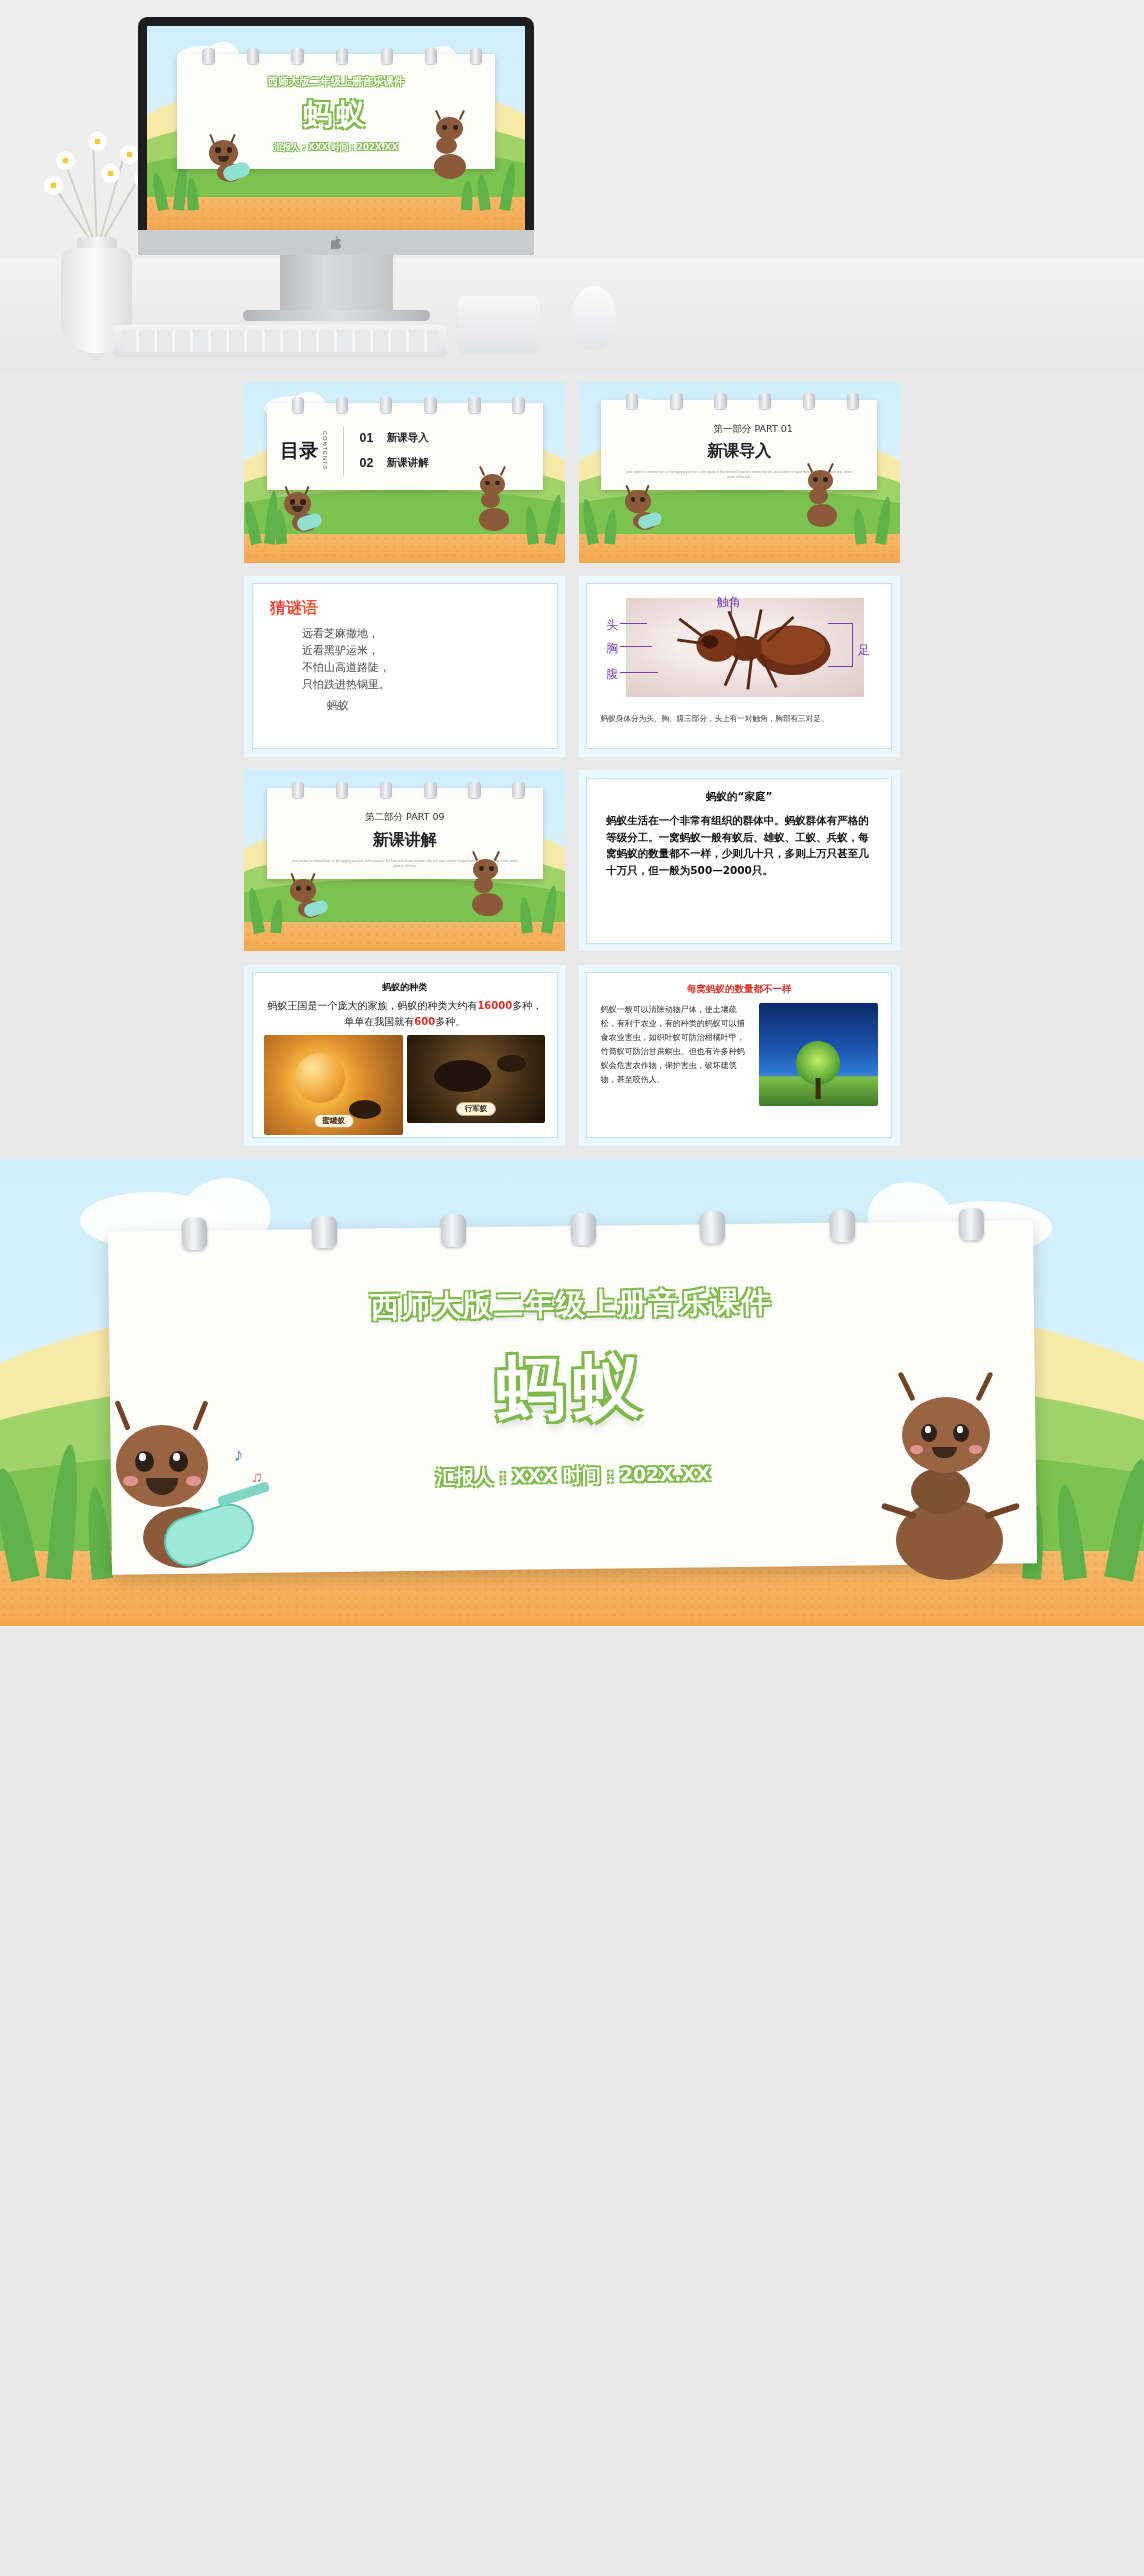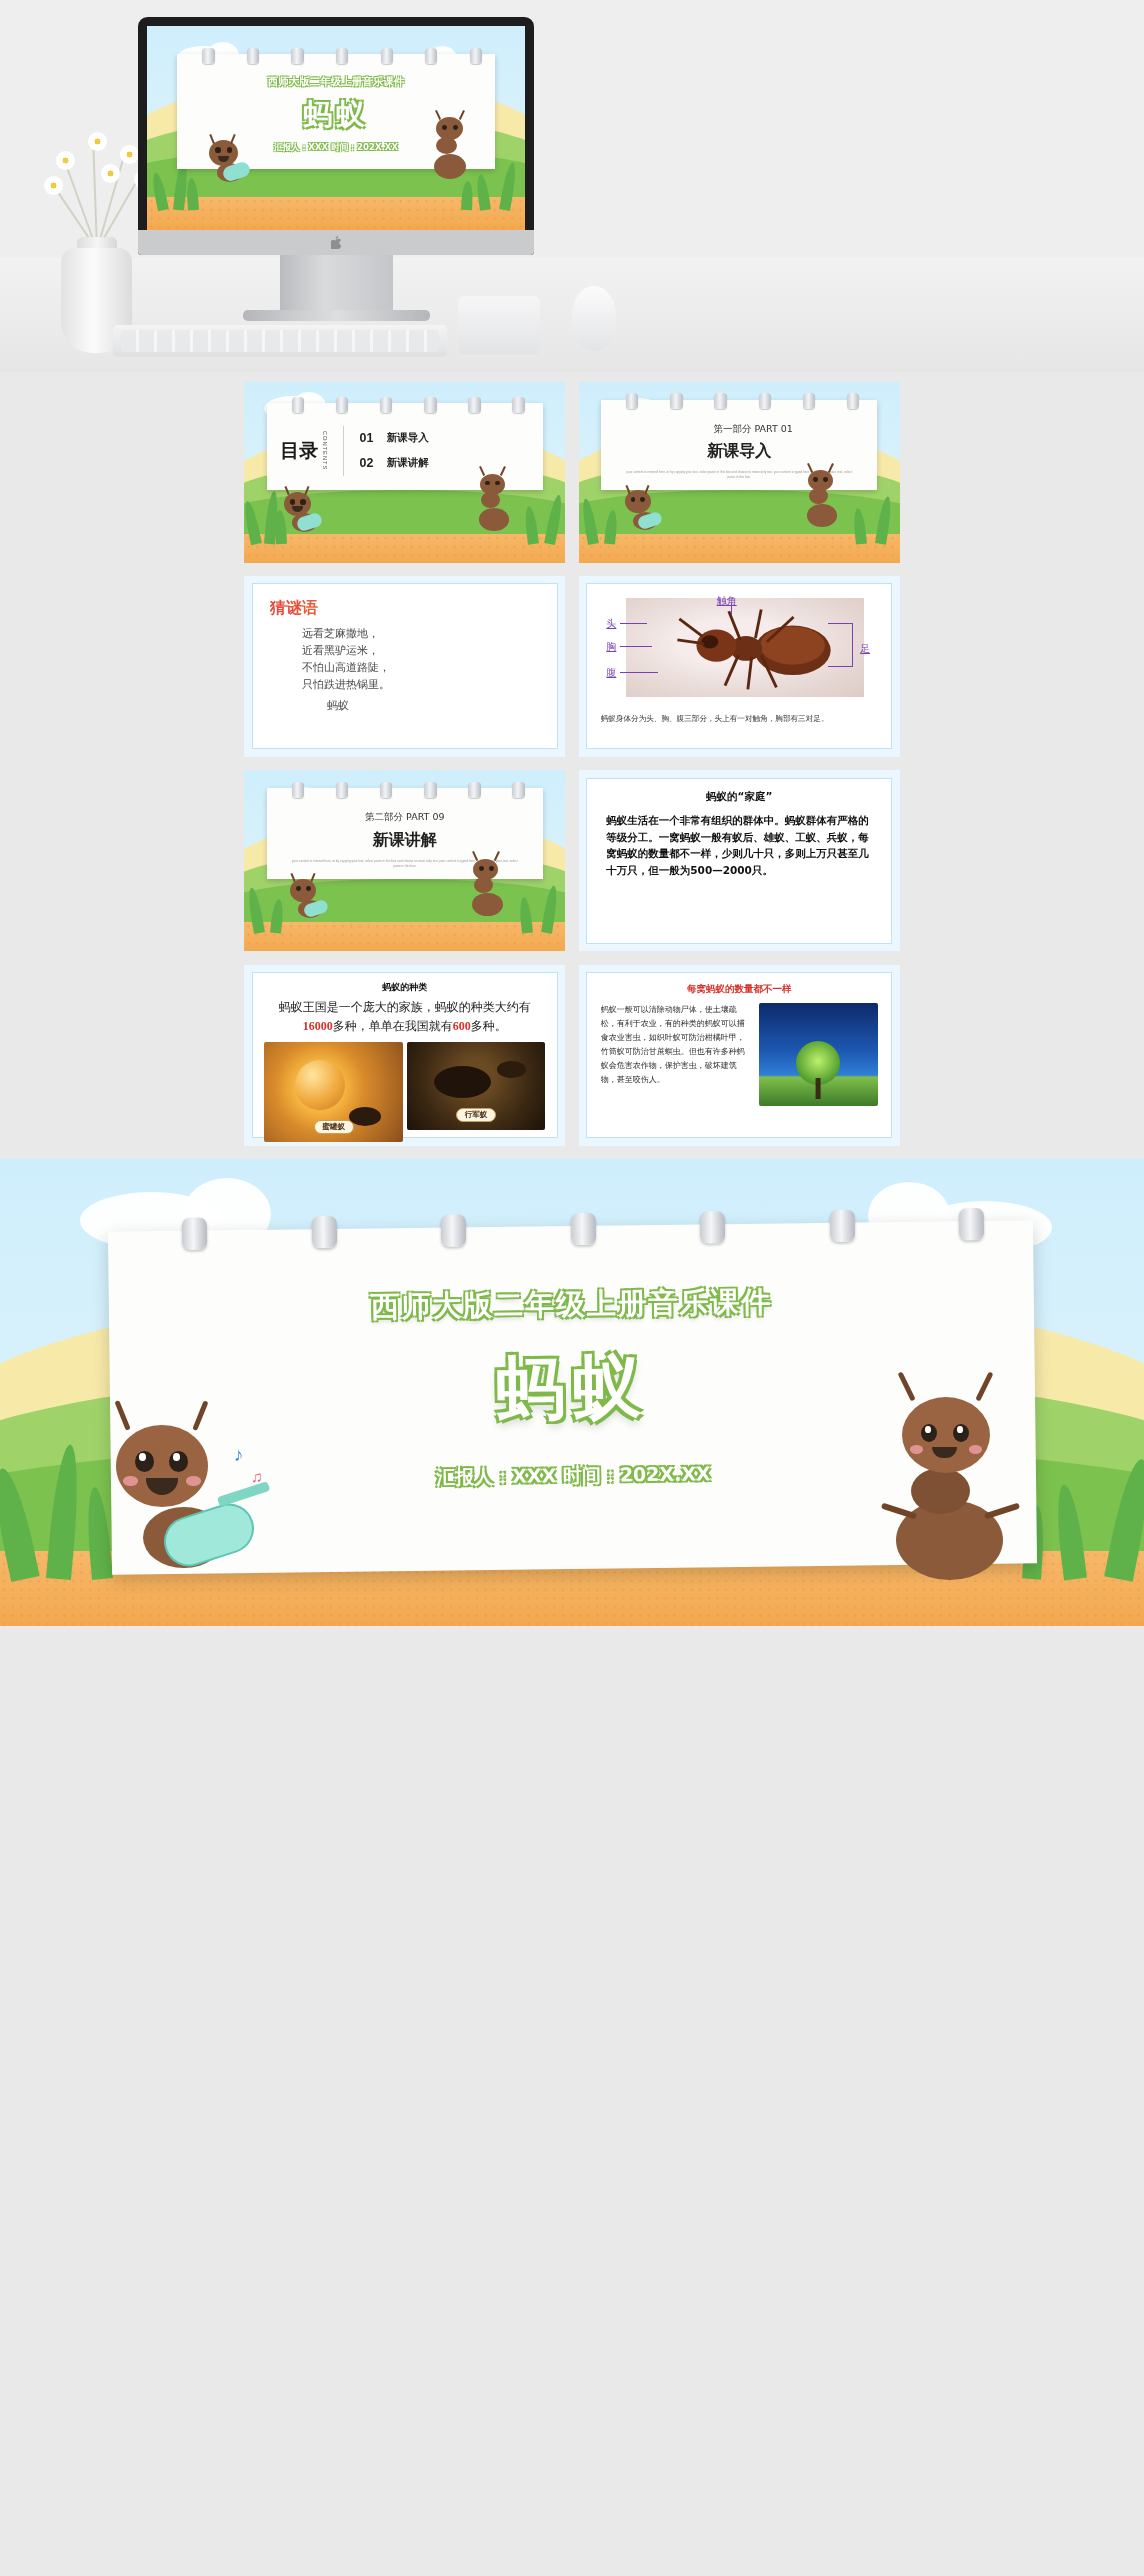--- a/index.html
+++ b/index.html
@@ -134,21 +134,21 @@
   .ant { position:absolute; }
   .ant-body { position:absolute; border-radius:50%; background:#8a5a3b; }
 
   
   .riddle-title {
     font-size: 16px; font-weight:bold;
     background: linear-gradient(90deg,#e8413a,#f0922c,#e8413a);
     -webkit-background-clip: text; background-clip:text; color: transparent;
   }
   .riddle-lines { color:#4a4a4a; line-height:1.55; font-size:11px; }
-  .lbl-purple { color:#7a3fb5; font-size:10px;text-decoration:underline; }
+  .lbl-purple { color:#7a3fb5; font-size:12px; }
   .red { color:#d6332b; }
   .ant-photo {
     background: radial-gradient(ellipse at 45% 45%, #f5eceb 0 30%, #e9dcd9 60%, #ddcac5 100%);
   }
 
   
   .final {
     position: relative; width:1144px; height:467px; margin-top:13.4px; overflow:hidden;
   }
   .final .paper-big {
@@ -491,21 +491,21 @@
     <div class="slide card-slide">
       <div class="card-inner" style="padding:11.4px 19px;">
         <div class="zh" style="text-align:center; font-size:10.5px; font-weight:bold; color:#111;">蚂蚁的“家庭”</div>
         <div class="zh" style="margin-top:7.6px; font-size:10.5px; font-weight:bold; line-height:1.6; color:#111;">蚂蚁生活在一个非常有组织的群体中。蚂蚁群体有严格的等级分工。一窝蚂蚁一般有蚁后、雄蚁、工蚁、兵蚁，每窝蚂蚁的数量都不一样，少则几十只，多则上万只甚至几十万只，但一般为500—2000只。</div>
       </div>
     </div>
 
     <div class="slide card-slide">
       <div class="card-inner" style="padding:7.6px 11.4px;">
         <div class="zh" style="text-align:center; font-size:9px; font-weight:bold; color:#111;">蚂蚁的种类</div>
-        <div class="zh" style="margin-top:3.8px; font-size:12px; color:#222; line-height:1.6; text-align:center;font-family:Liberation Serif, serif;">
+        <div class="zh" style="margin-top:3.8px; font-size:10px; color:#222; line-height:1.6; text-align:center;">
           <span>蚂蚁王国是一个庞大的家族，蚂蚁的种类大约有</span><span class="red" style="font-weight:bold;">16000</span><span>多种，单单在我国就有</span><span class="red" style="font-weight:bold;">600</span><span>多种。</span>
         </div>
         <div style="display:flex; gap:3.8px; margin-top:5.7px;">
           <div style="position:relative; flex:1; height:100px; border-radius:1.9px; overflow:hidden;
                       background: radial-gradient(circle at 40% 45%, #f4b23e 0 26%, #d98b2b 45%, #8a4e1c 100%);">
             <div style="position:absolute; left:22%; top:18%; width:50px; height:50px; border-radius:50%;
                         background: radial-gradient(circle at 35% 30%, #ffe6a0, #f0a93c 55%, #c9782a);"></div>
             <div style="position:absolute; right:16%; bottom:16%; width:32px; height:19px; border-radius:50%; background:#2b1a0e;"></div>
             <div style="position:absolute; left:50%; transform:translateX(-50%); bottom:7.6px;
                         background:#fdf6e3; border:1px solid #c8a05a; border-radius:7.6px; padding:1px 7.6px;

